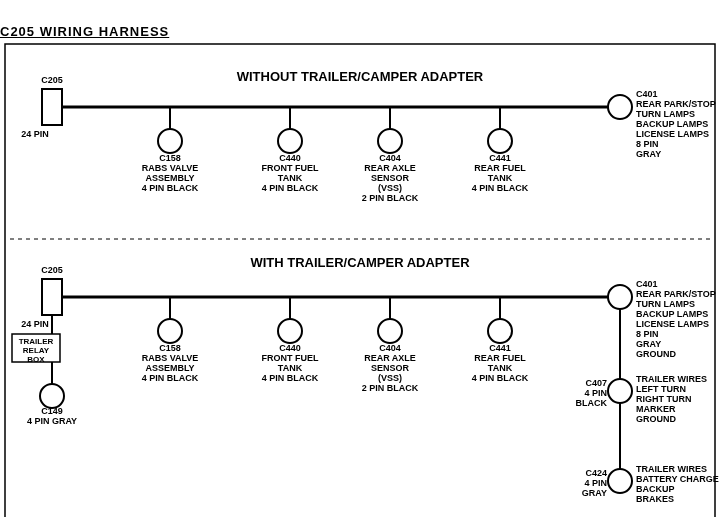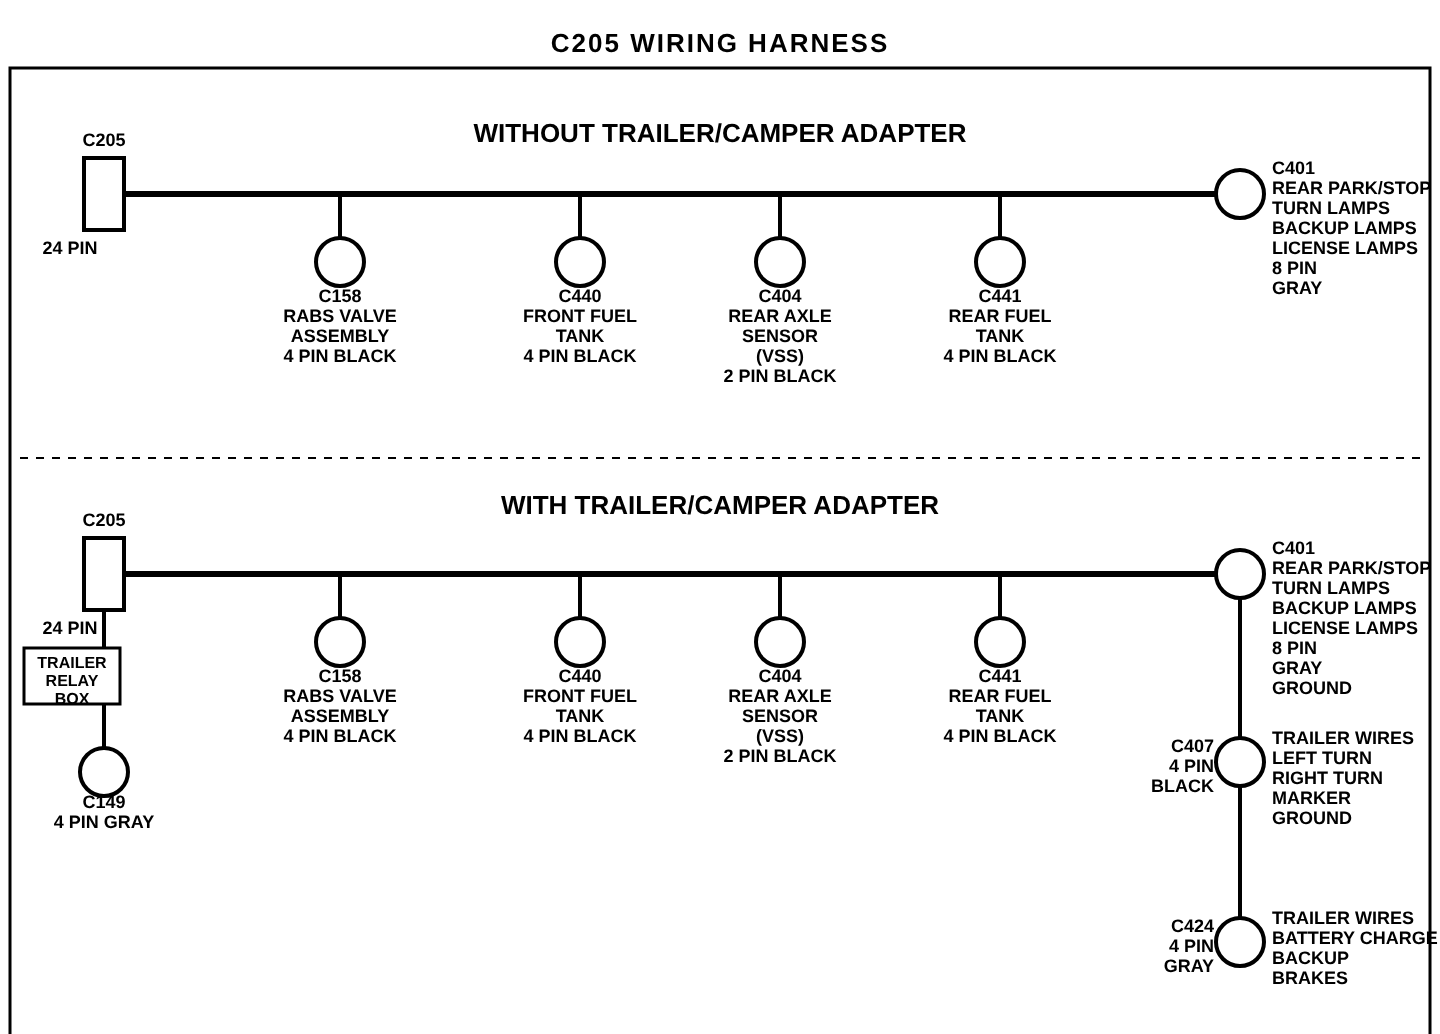--- a/index.html
+++ b/index.html
@@ -6,25 +6,25 @@
     body {
       width: 720px;
       height: 517px;
       background: #fff;
       font-family: Arial, sans-serif;
       font-size: 10px;
       overflow: hidden;
       position: relative;
     }
     .page-title {
-      text-align: center;
       font-size: 13px;
       font-weight: bold;
-      padding-top: 14px;
+      padding-top: 24px;
       letter-spacing: 1px;
+      text-decoration: underline;
     }
     .diagram-container {
       position: relative;
       width: 720px;
       height: 500px;
     }
     svg {
       position: absolute;
       top: 0; left: 0;
       width: 720px;

